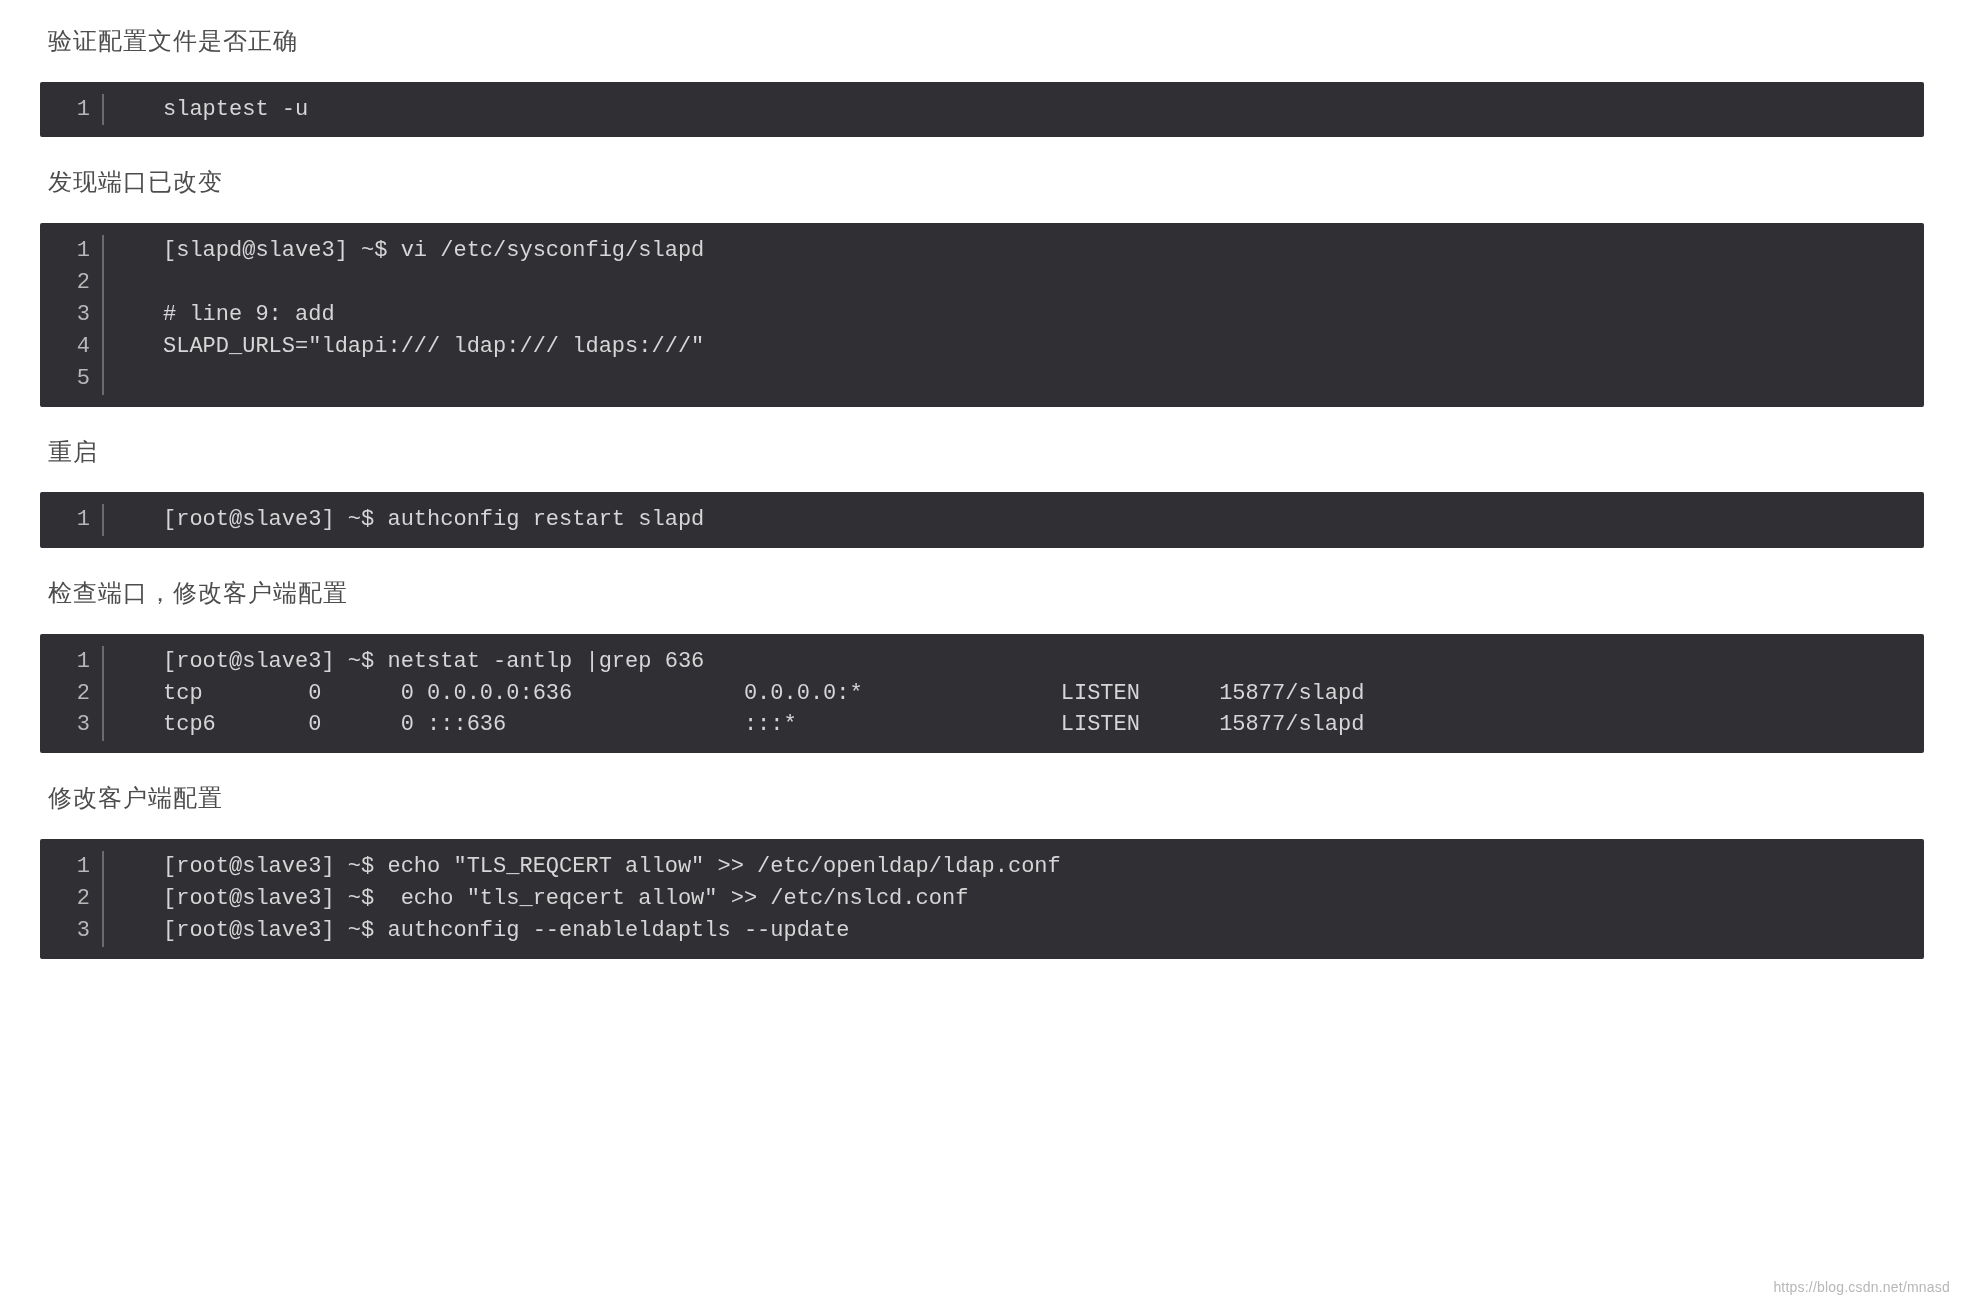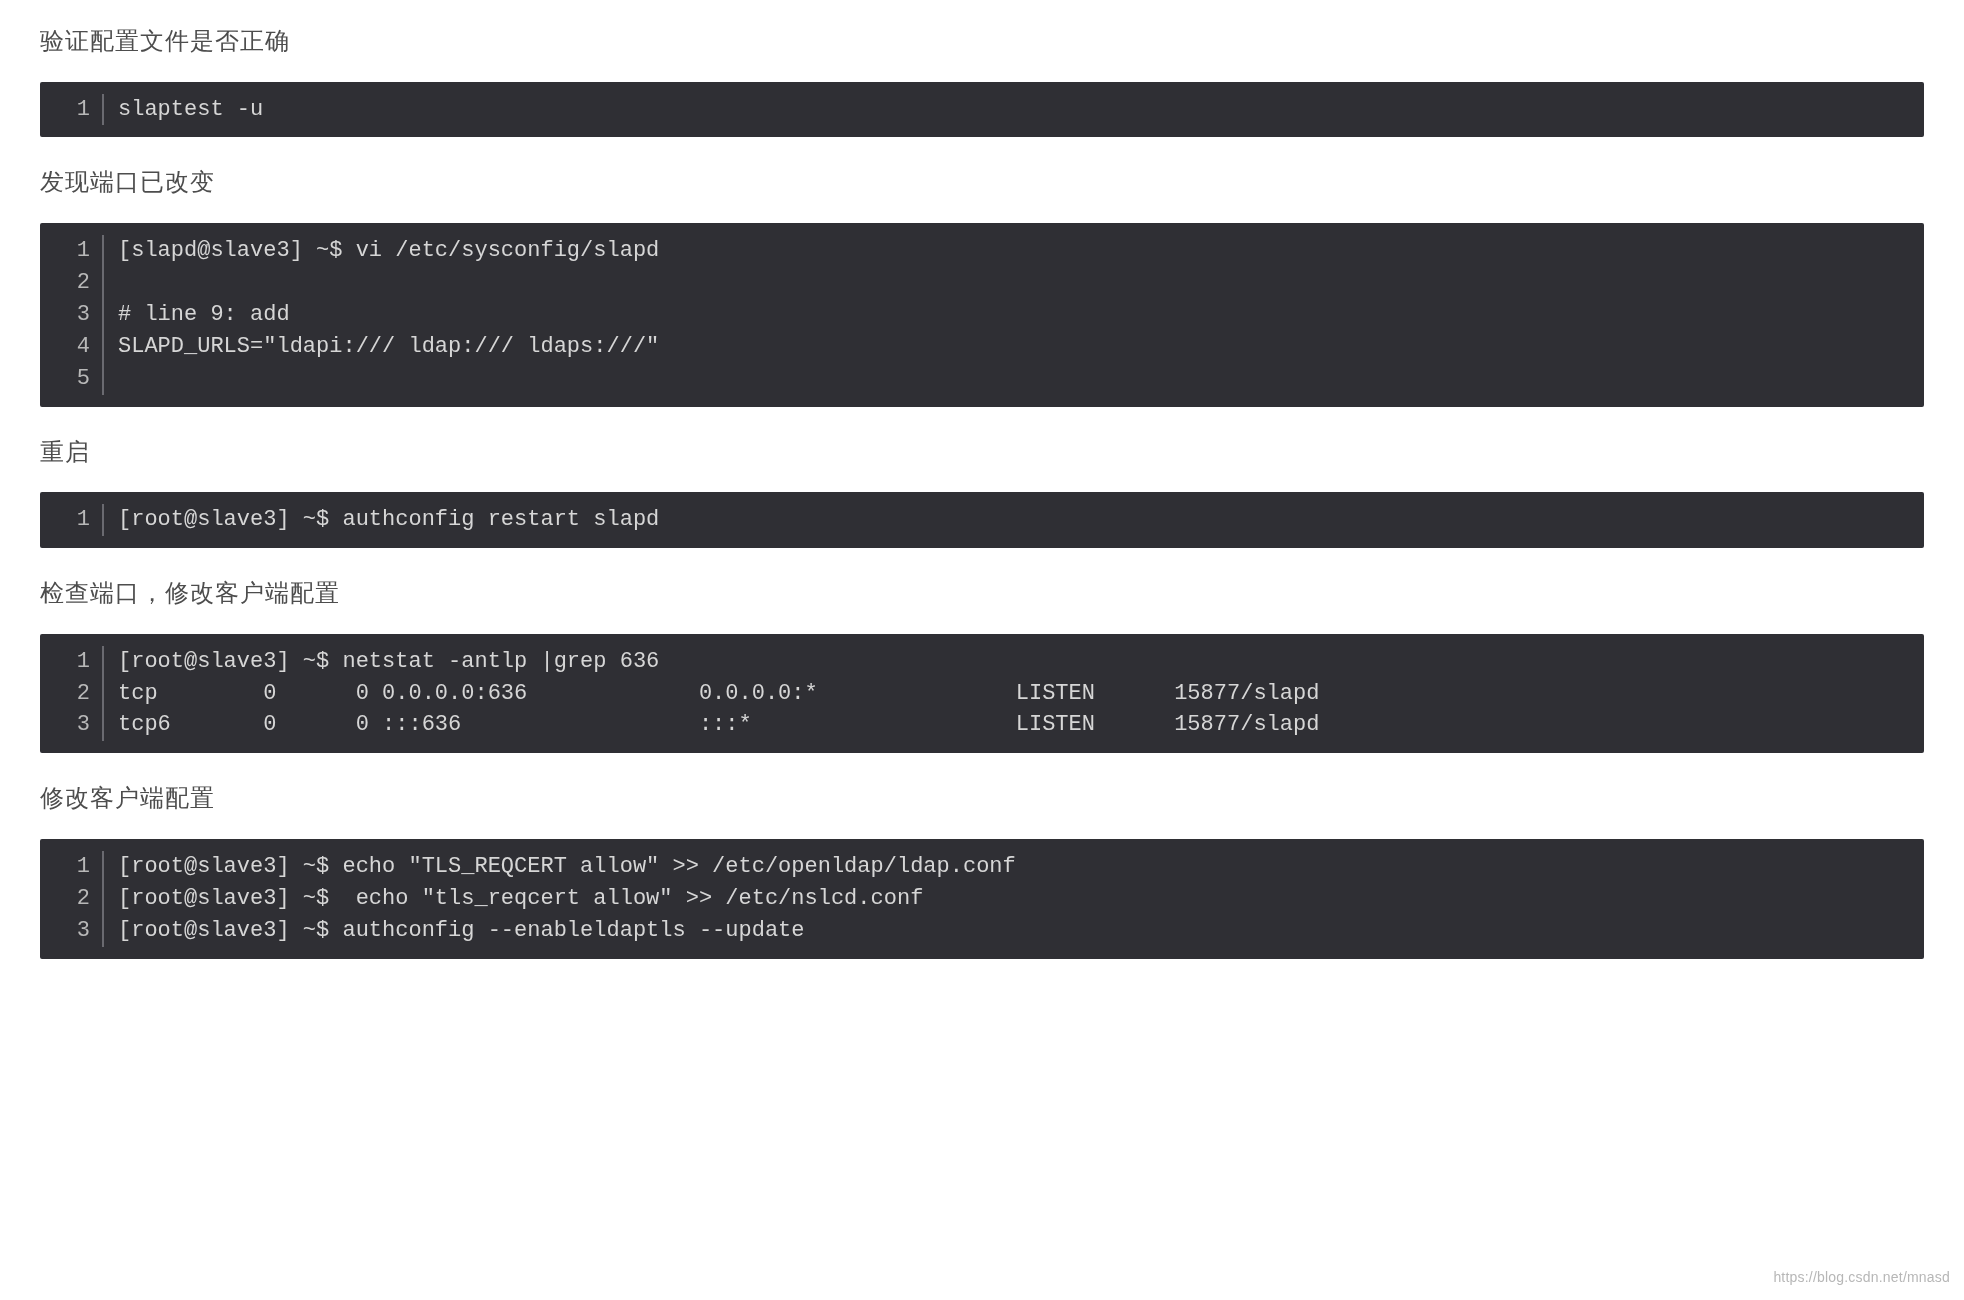--- a/index.html
+++ b/index.html
@@ -10,21 +10,21 @@
       font-size: 20px;
       line-height: 1.8;
       width: 1964px;
       padding: 0 40px 20px 40px;
     }
     
     .paragraph {
       color: #4d4d4d;
       font-size: 24px;
       line-height: 1.9;
-      margin: 18px 0 18px 0;
+      margin: 18px 0 18px 8px;
       letter-spacing: 1px;
     }
     
     .code-block {
       background: #2f2f34;
       color: #dcdcdc;
       display: flex;
       margin: 18px 0 22px 0;
       font-family: "Consolas", "Monaco", "Menlo", "Courier New", monospace;
       font-size: 22px;
@@ -50,26 +50,27 @@
       border-left: 2px solid #6a6a70;
       margin: 12px 0;
     }
     
     .code-col {
       padding: 12px 14px;
       white-space: pre;
       flex: 1 1 auto;
       color: #d6d6d6;
       overflow-x: auto;
+      margin-left: 45px;
     }
     
     .watermark {
       position: fixed;
       right: 14px;
-      bottom: 10px;
+      bottom: 0;
       font-size: 14px;
       color: #b7b7b7;
       font-family: Arial, sans-serif;
       letter-spacing: 0.2px;
     }
   </style>
 </head>
 <body>
 
 <p class="paragraph">验证配置文件是否正确</p>

